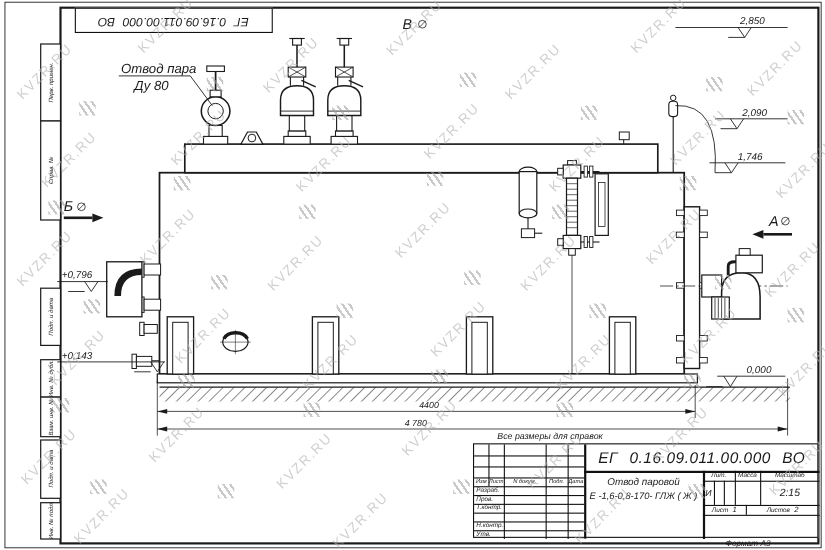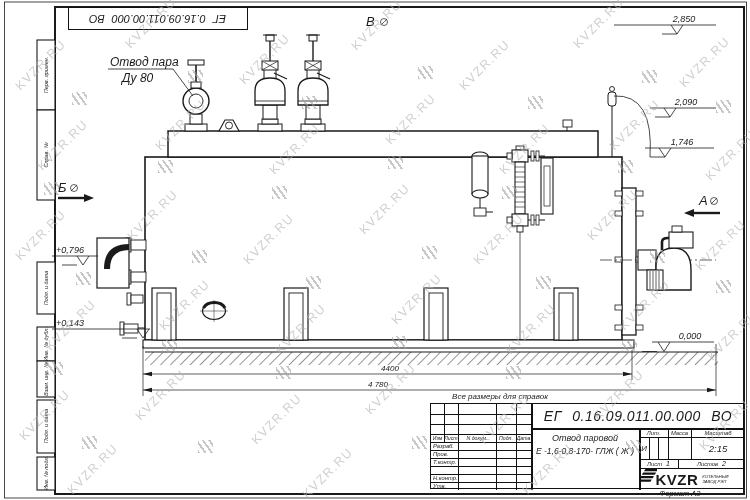--- a/index.html
+++ b/index.html
@@ -368,35 +368,20 @@
 
   <div class="cell" style="left:208px;top:55px;width:39px;height:9px;gap:4px;">
     <span style="font-size:5.8px;">Лист</span>
     <span style="font-size:7px;">1</span>
   </div>
   <div class="cell" style="left:247px;top:55px;width:67px;height:9px;gap:4px;">
     <span style="font-size:5.8px;">Листов</span>
     <span style="font-size:7px;">2</span>
   </div>
 
-  <div class="cell logo-cell" style="left:208px;top:64px;width:106px;height:22px;">
-    <svg width="18" height="15" viewBox="0 0 18 15">
-      <g fill="#111" transform="skewX(-32)">
-        <rect x="7" y="1" width="13" height="2.2"></rect>
-        <rect x="7" y="4.5" width="13" height="2.2"></rect>
-        <rect x="7" y="8" width="13" height="2.2"></rect>
-        <rect x="7" y="11.5" width="13" height="2.2"></rect>
-      </g>
-    </svg>
-    <span class="logo-kvzr">KVZR</span>
-    <span class="logo-sub">
-      <span>КОТЕЛЬНЫЙ</span>
-      <span>ЗАВОД РЭП</span>
-    </span>
-  </div>
 </div>
 
 <div class="fmt">Формат А3</div>
 
 <div class="wmlayer">
   <span class="wm" style="left:8px;top:58px;">KVZR.RU</span>
   <span class="wm" style="left:118px;top:16px;">KVZR.RU</span>
   <span class="wm" style="left:232px;top:52px;">KVZR.RU</span>
   <span class="wm" style="left:344px;top:18px;">KVZR.RU</span>
   <span class="wm" style="left:452px;top:58px;">KVZR.RU</span>

